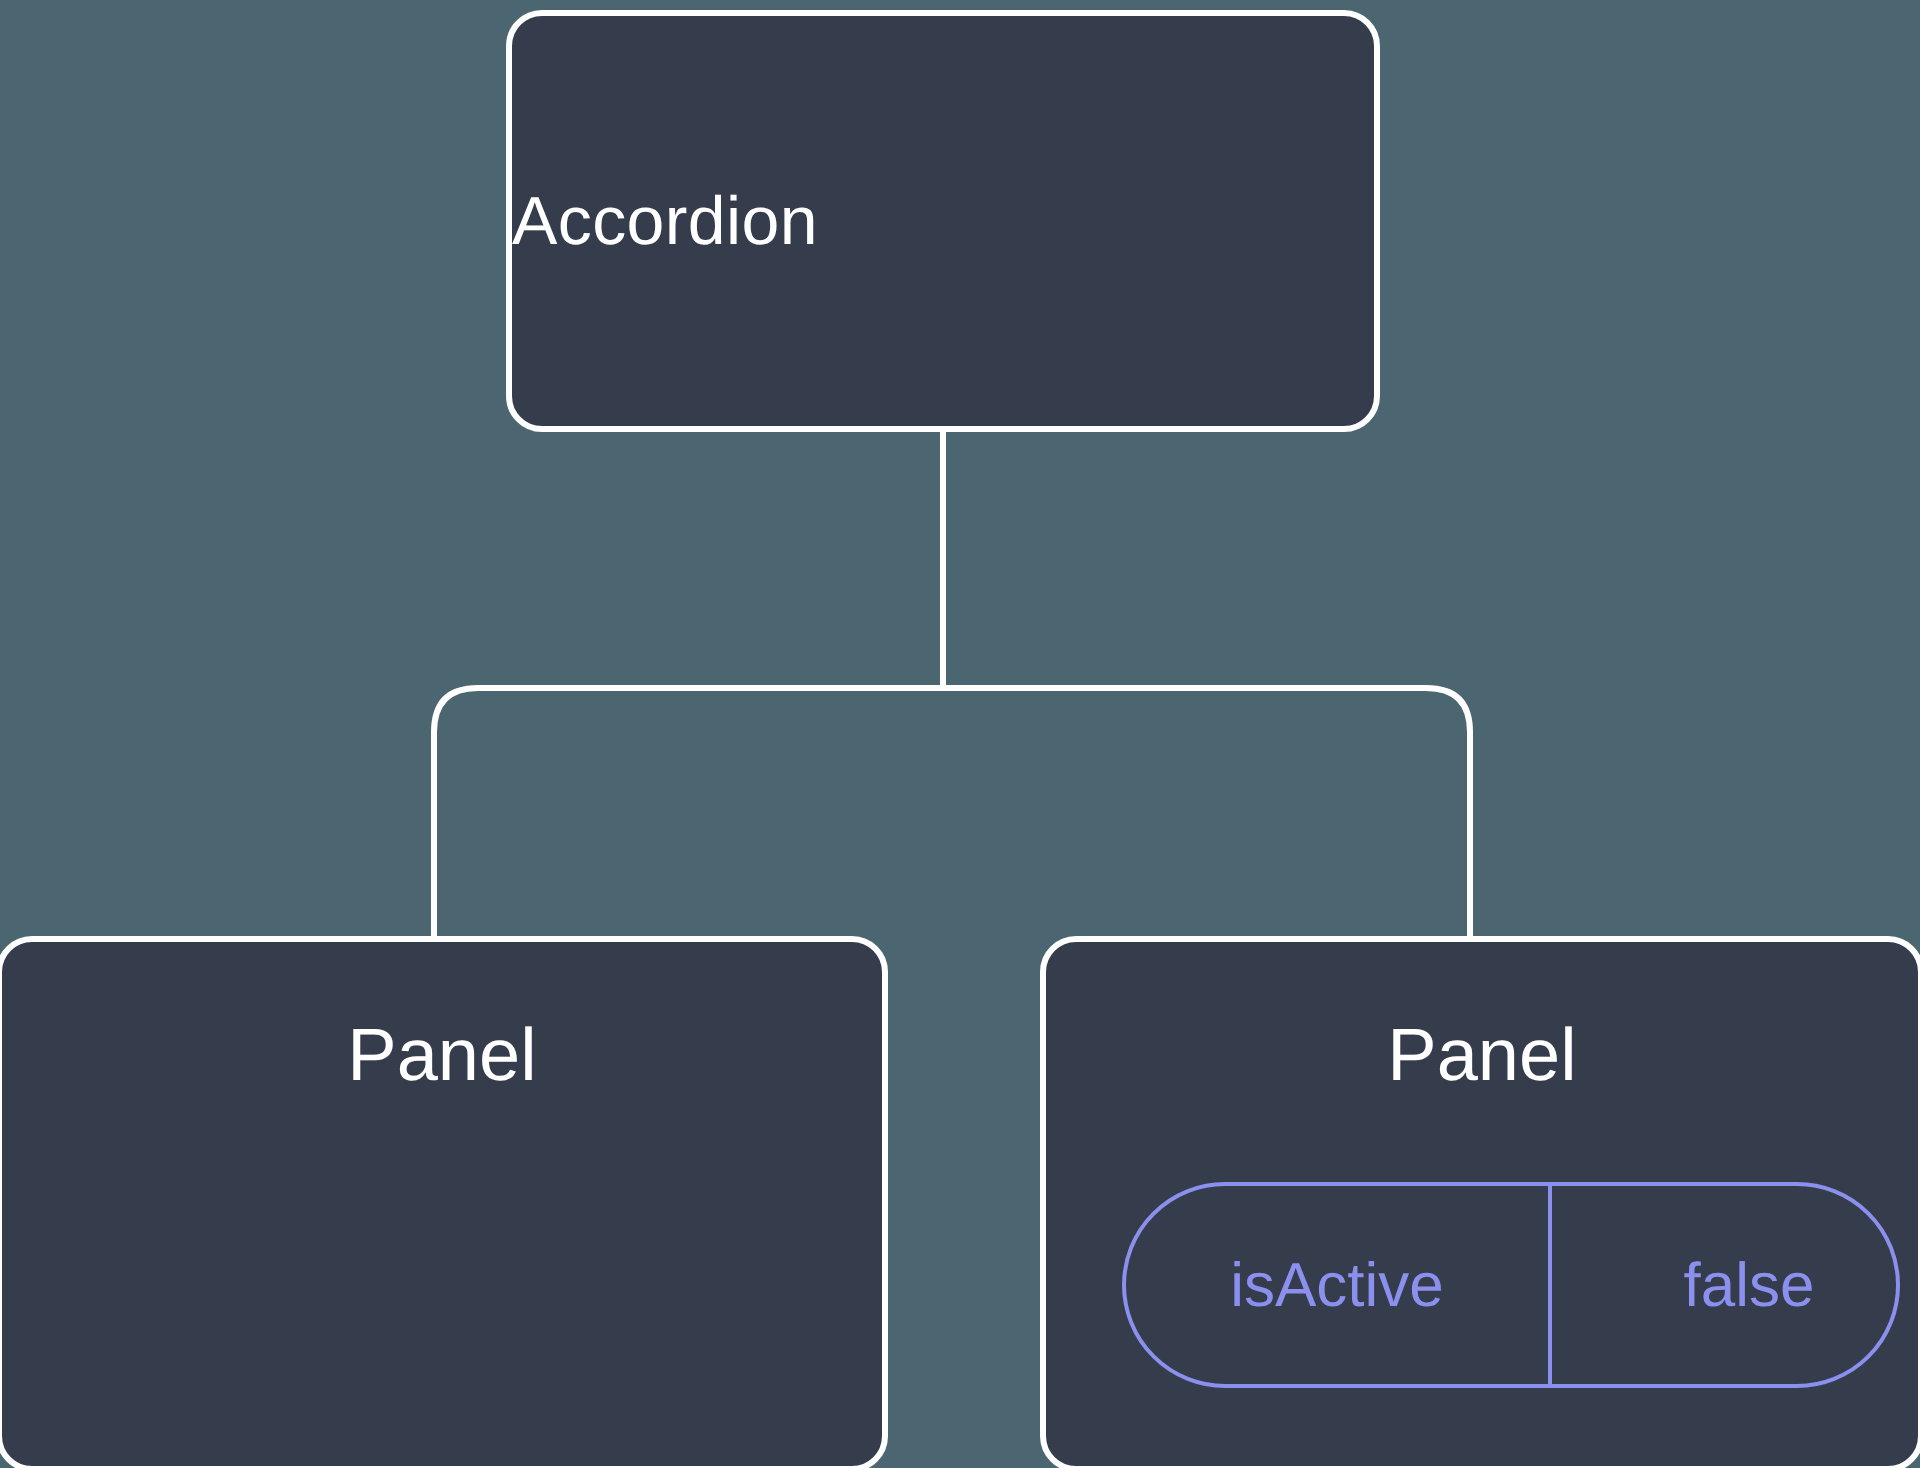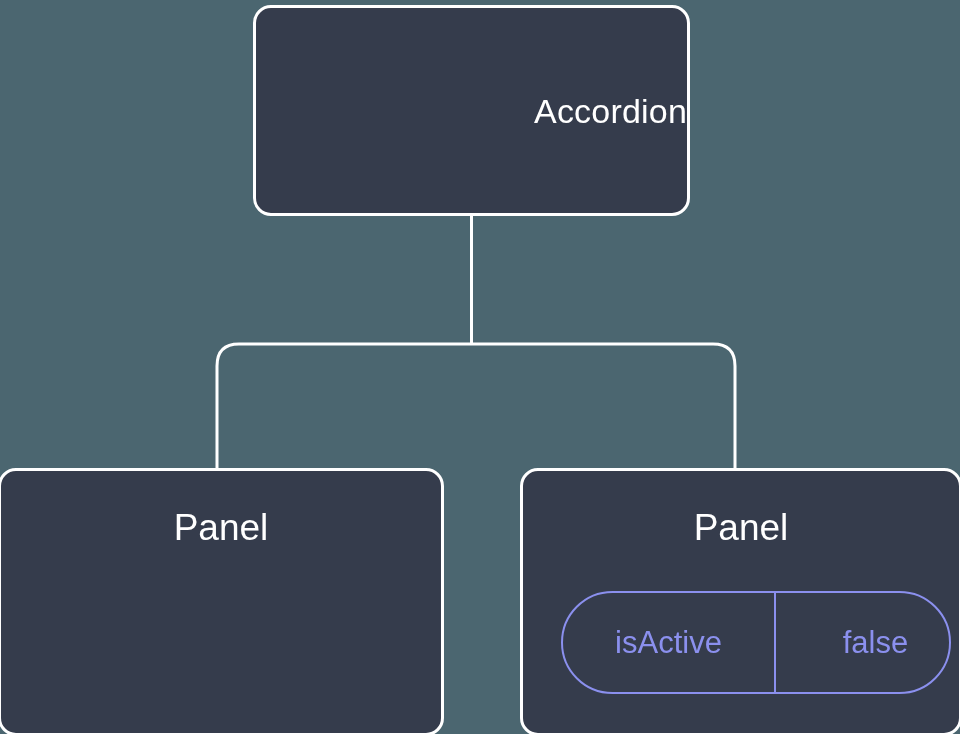--- a/index.html
+++ b/index.html
@@ -39,21 +39,21 @@
     border: 3px solid #ffffff;
     border-radius: 18px;
   }
   .node-root {
     left: 253px;
     top: 5px;
     width: 437px;
     height: 211px;
     display: flex;
     align-items: center;
-    justify-content: flex-end;
+    justify-content: flex-start;
   }
   .node-title-root {
     color: #ffffff;
     font-size: 34px;
     font-weight: 400;
     letter-spacing: 0.2px;
     line-height: 1;
   }
 
   .node-panel {
@@ -95,34 +95,34 @@
     align-items: center;
     justify-content: center;
     line-height: 1;
     white-space: nowrap;
   }
 
   
   .pill-plain {
     border: 2px solid #8b90ee;
     height: 103px;
-    gap: 26px;
   }
   .pill-plain .pill-key,
   .pill-plain .pill-val {
     color: #8b90ee;
     font-size: 31px;
     font-weight: 400;
   }
   .pill-plain .pill-key {
     width: 211px;
     border-right: 2px solid #8b90ee;
   }
   .pill-plain .pill-val {
     width: 147px;
+    margin-left: 25px;
   }
 </style>
 </head>
 <body>
 
 <div id="stage">
 
   <svg id="connectors" viewBox="0 0 960 734" width="960" height="734" xmlns="http://www.w3.org/2000/svg" aria-hidden="true">
     <path d="M 471.5 216 L 471.5 344" fill="none" stroke="#ffffff" stroke-width="3" stroke-linecap="butt"></path>
     <path d="M 217 468 L 217 366 Q 217 344 239 344 L 713 344 Q 735 344 735 366 L 735 468" fill="none" stroke="#ffffff" stroke-width="3" stroke-linecap="butt"></path>

